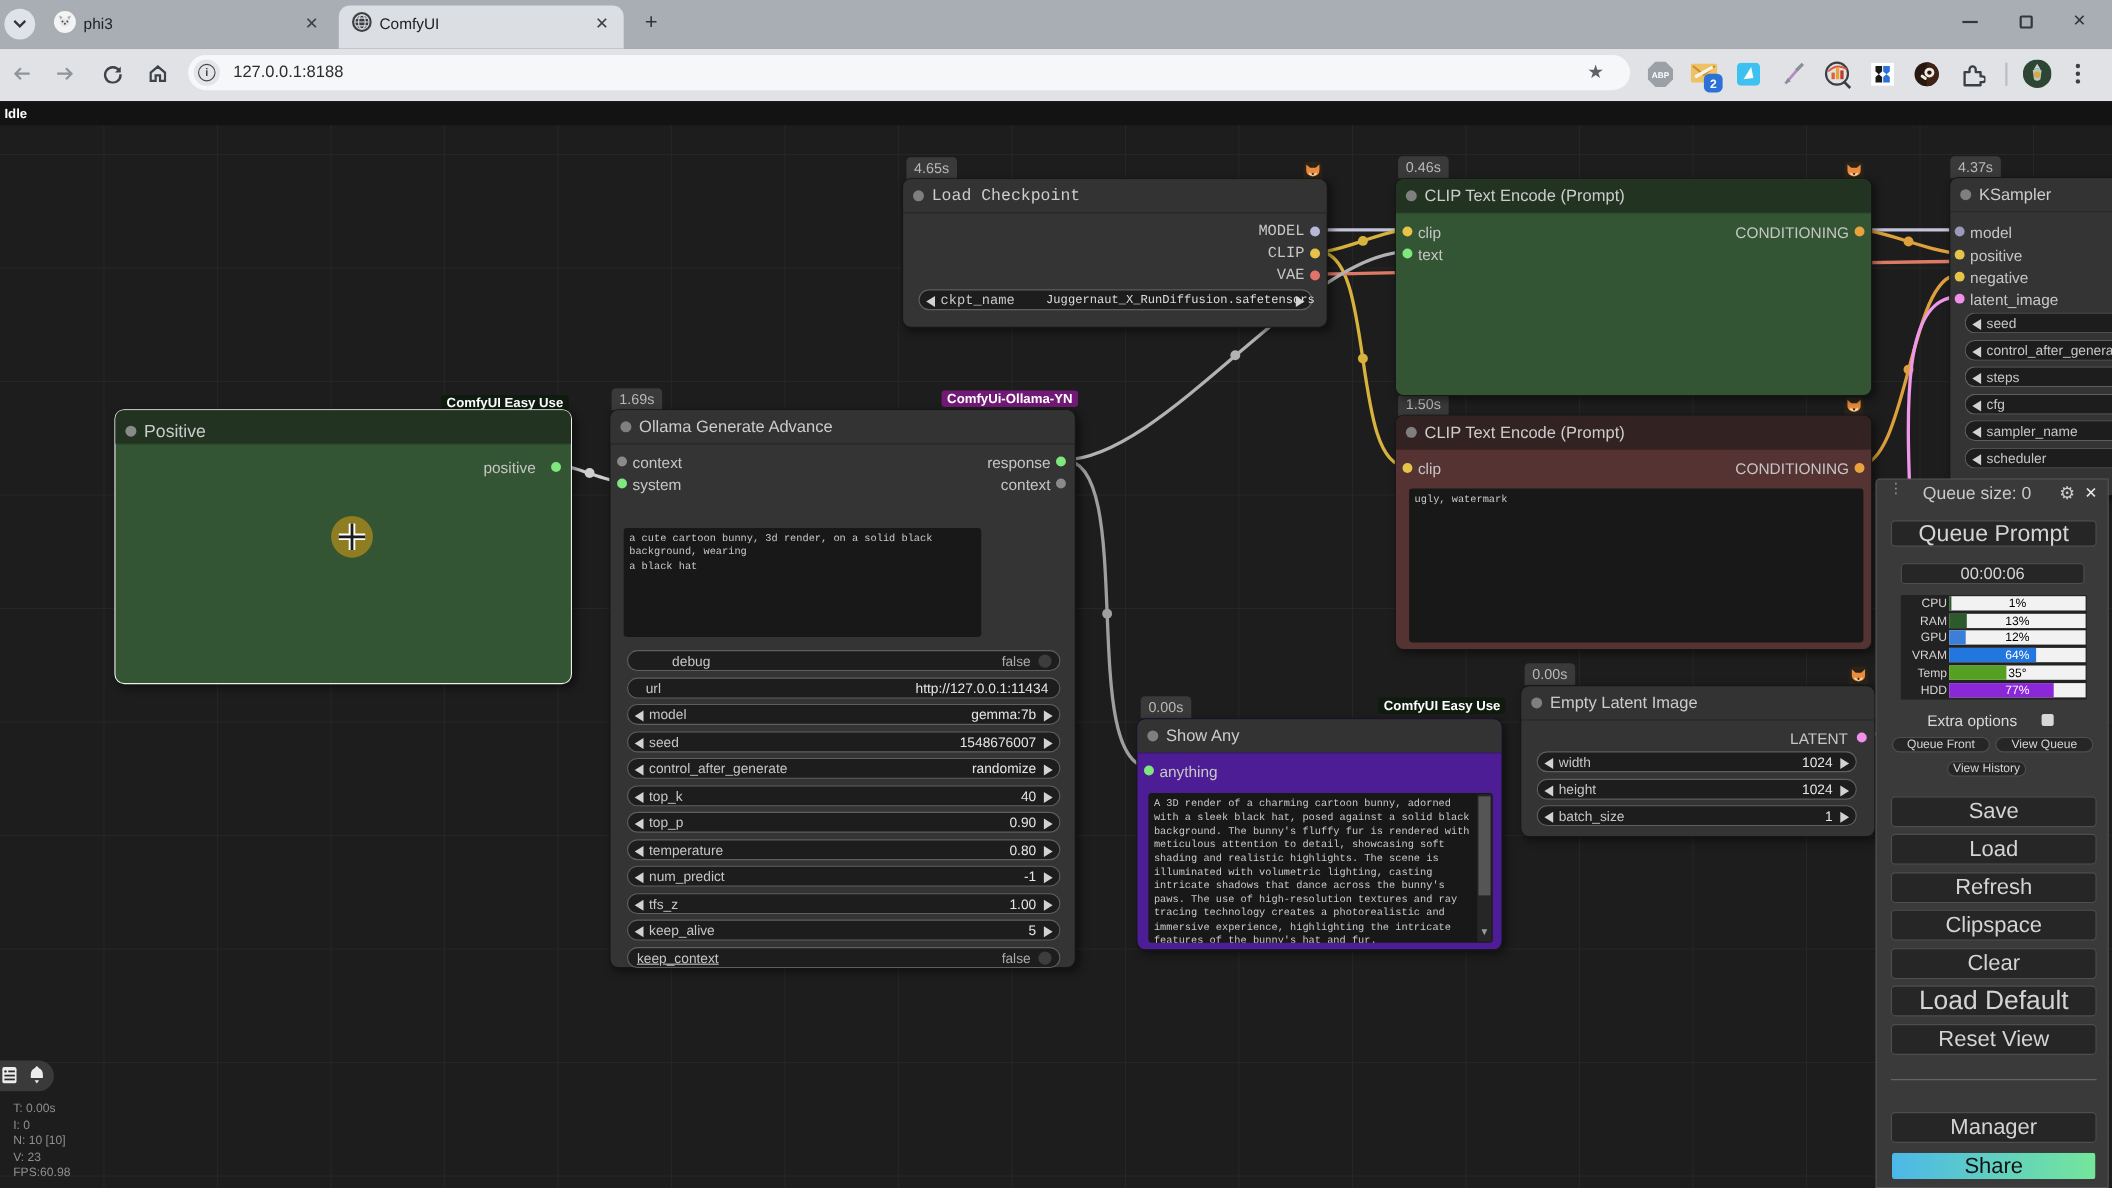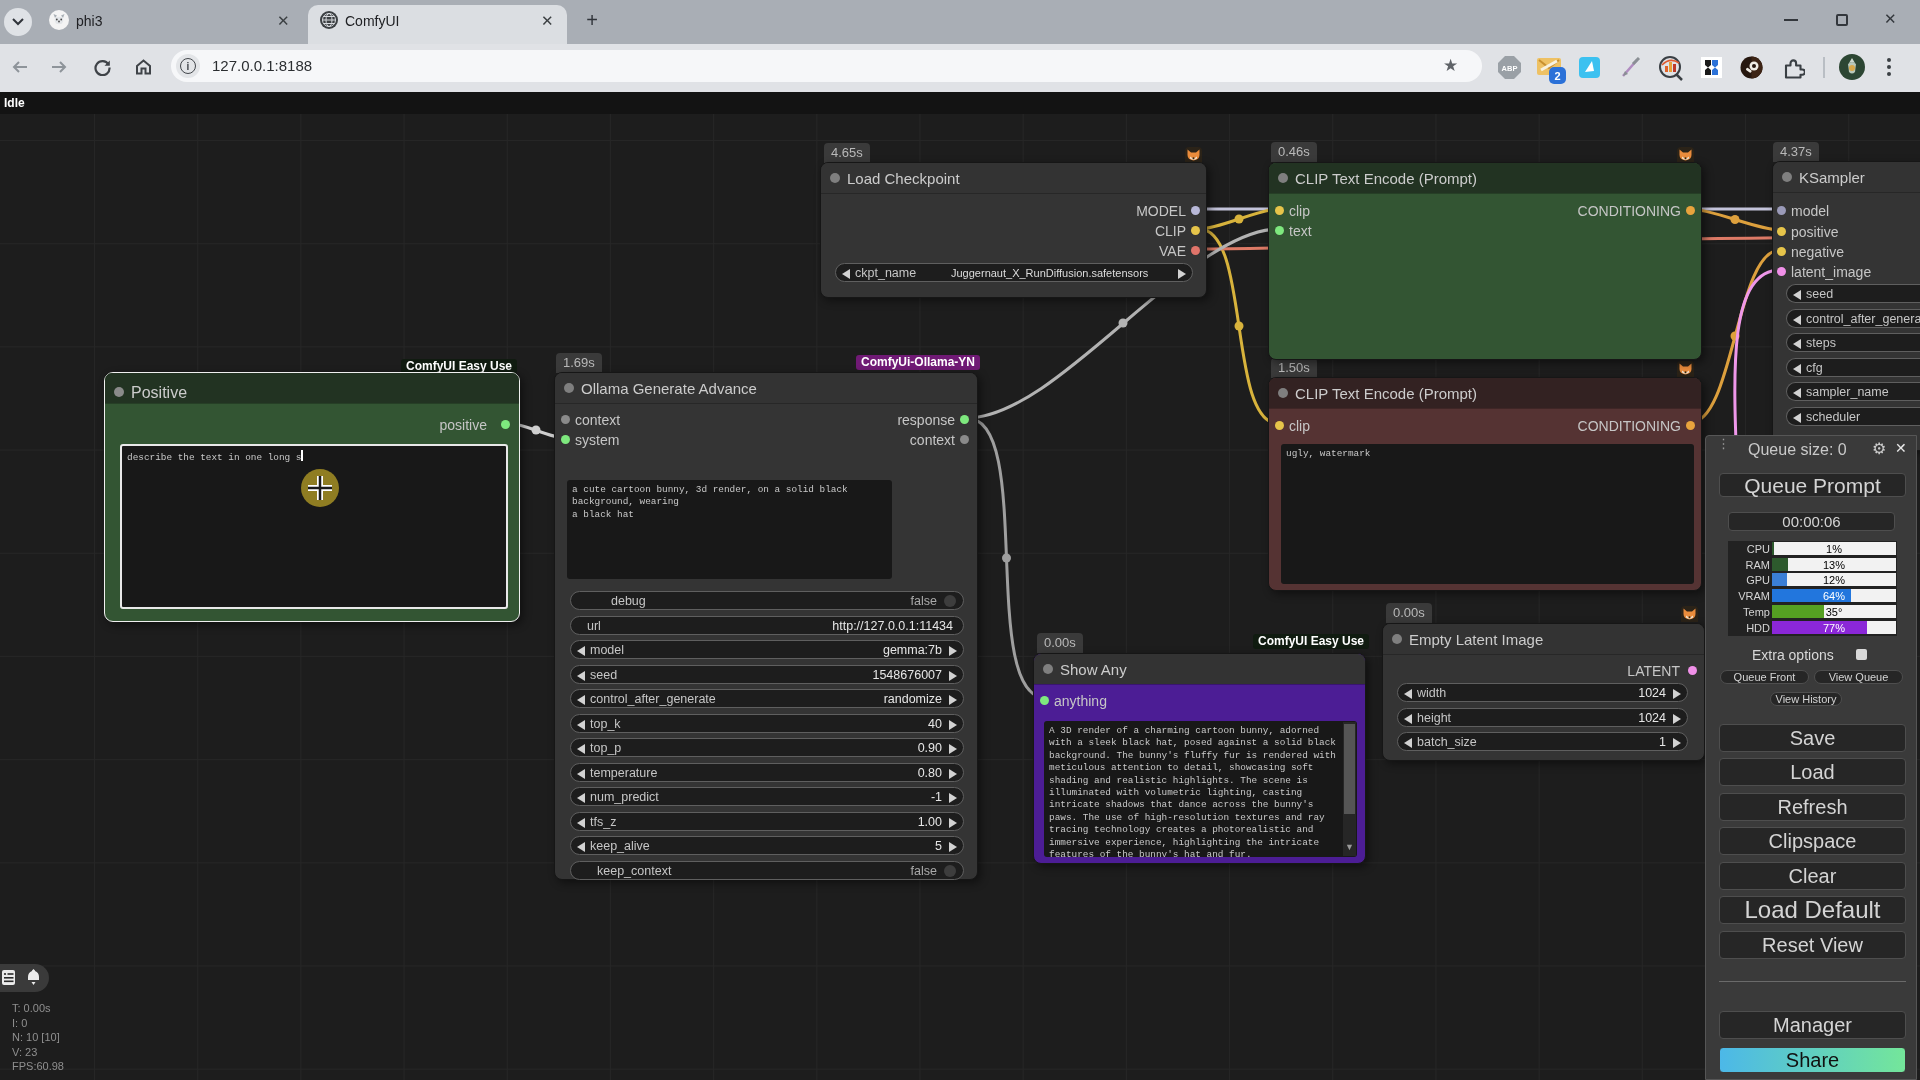--- a/index.html
+++ b/index.html
@@ -214,21 +214,21 @@
         <path d="M2.5,2.5 L6,5.5 L11,5.5 L14.5,2.5 L14.5,8 Q14.5,12.5 8.5,13.5 Q2.5,12.5 2.5,8 Z" fill="#ea8c3c"></path>
         <path d="M5,9.5 Q8.5,13 12,9.5 L12,11.5 Q8.5,14 5,11.5 Z" fill="#f3e3cf"></path>
         <circle cx="8.5" cy="11.2" r="1" fill="#3a2408"></circle>
       </svg></div>
   <div class="fox" style="left:1681px;top:606px;"><svg width="17" height="16">
         <path d="M2.5,2.5 L6,5.5 L11,5.5 L14.5,2.5 L14.5,8 Q14.5,12.5 8.5,13.5 Q2.5,12.5 2.5,8 Z" fill="#ea8c3c"></path>
         <path d="M5,9.5 Q8.5,13 12,9.5 L12,11.5 Q8.5,14 5,11.5 Z" fill="#f3e3cf"></path>
         <circle cx="8.5" cy="11.2" r="1" fill="#3a2408"></circle>
       </svg></div>
 
-  <div class="node" style="left:820px;top:162px;width:387px;height:136px;background:#343434;">
+  <div class="node" style="left:820px;top:162px;width:387px;height:136px;background:#343434;font-family:Liberation Mono, monospace;">
     <div class="hdr" style="background:#333333;"></div>
     <div class="ndot"></div>
       <div class="ntitle">Load Checkpoint</div>
     <div class="slot" style="right:20px;top:40px;">MODEL</div>
       <div class="sdot" style="right:6px;top:43px;background:#b8b8d8;"></div>
     <div class="slot" style="right:20px;top:60px;">CLIP</div>
       <div class="sdot" style="right:6px;top:63px;background:#e6c44a;"></div>
     <div class="slot" style="right:20px;top:80px;">VAE</div>
       <div class="sdot" style="right:6px;top:83px;background:#e0746a;"></div>
     <div class="pill" style="left:14px;top:100px;width:358px;">
@@ -347,21 +347,20 @@
         <span class="arr"></span>
       </div>
   </div>
 
   <div class="node" style="left:104px;top:372px;width:416px;height:250px;background:#335533;border:1.5px solid #f0f0f0;border-radius:9px;">
     <div class="hdr" style="background:#223322;border-radius:7px 7px 0 0;"></div>
     <div class="ndot" style="background:#8a8a8a;top:14px;"></div>
       <div class="ntitle" style="font-size:16px;top:11px;">Positive</div>
     <div class="slot" style="right:32px;top:44px;">positive</div>
       <div class="sdot" style="right:9px;top:47px;background:#7ee87e;"></div>
-    <div class="ta" style="left:15px;top:71px;width:388px;height:165px;border:2px solid #e8e8e8;background:#181818;">describe the text in one long s<span style="display:inline-block;width:1.5px;height:11px;background:#fff;vertical-align:-1px;"></span></div>
   </div>
 
   <div class="node" style="left:554px;top:372px;width:424px;height:508px;background:#343434;">
     <div class="hdr" style="background:#333333;"></div>
     <div class="ndot"></div>
       <div class="ntitle">Ollama Generate Advance</div>
     <div class="sdot" style="left:6px;top:42px;background:#8a8a8a;"></div>
       <div class="slot" style="left:20px;top:39px;">context</div>
     <div class="sdot" style="left:6px;top:62px;background:#7ee87e;"></div>
       <div class="slot" style="left:20px;top:59px;">system</div>
@@ -428,21 +427,21 @@
         <span class="pv">1.00</span>
         <span class="arr"></span>
       </div>
     <div class="pill" style="left:15px;top:463px;width:394px;">
         <span class="arl"></span>
         <span class="pl">keep_alive</span>
         <span class="pv">5</span>
         <span class="arr"></span>
       </div>
     <div class="pill" style="left:15px;top:488px;width:394px;">
-        <span class="pl" style="left:26px;">keep_context</span>
+        <span class="pl" style="left:8px;text-decoration:underline;">keep_context</span>
         <span class="pv" style="right:26px;color:#aaa;">false</span>
         <span class="abs" style="right:7px;top:3px;width:12px;height:12px;border-radius:50%;background:#3d3d3d;"></span>
       </div>
   </div>
 </div>
 
 <div id="qpanel">
   <div class="abs" style="left:11px;top:5px;color:#9a9a9a;font-size:13px;line-height:6px;">⋮</div>
   <div class="abs" style="left:42px;top:5px;color:#c9c9c9;font-size:16px;">Queue size: 0</div>
   <div class="abs" style="left:166px;top:3px;color:#cccccc;font-size:16px;">⚙</div>

